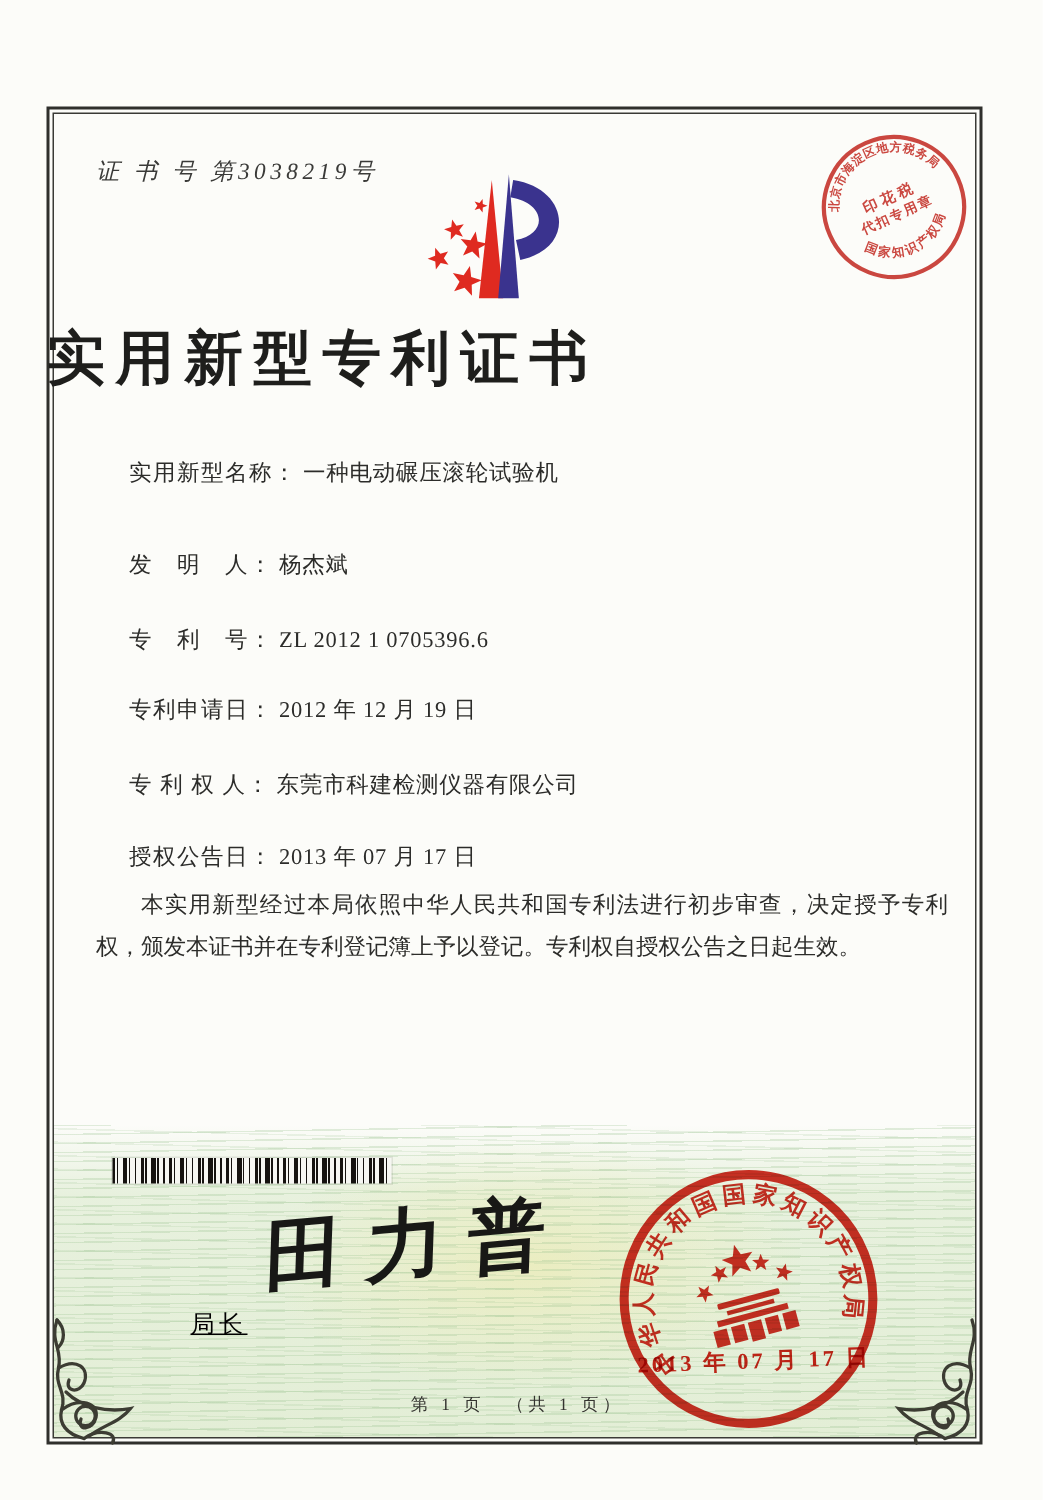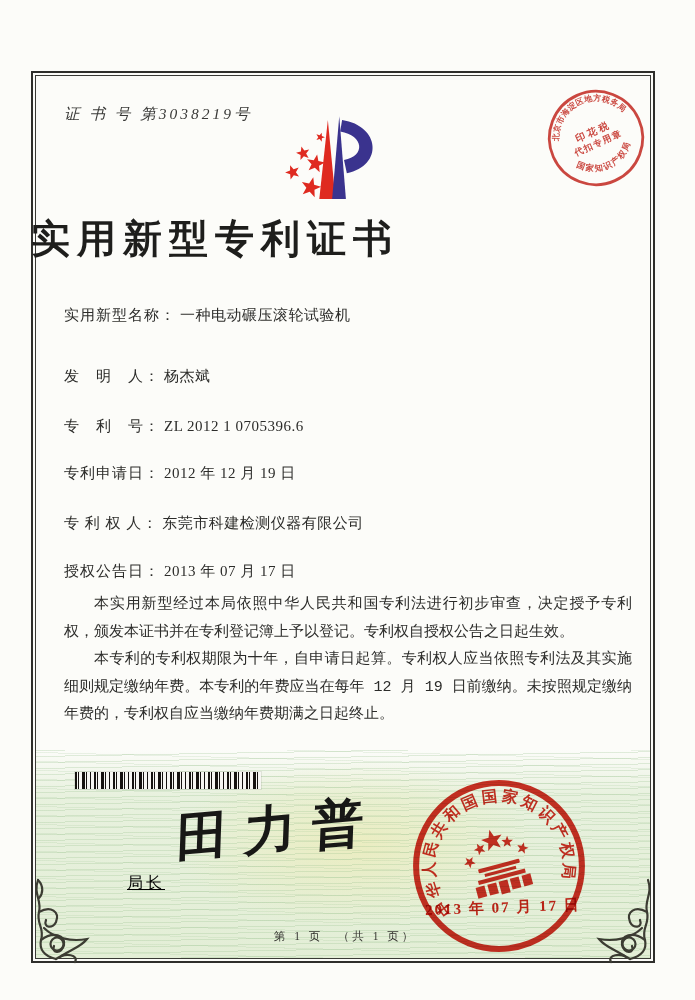--- a/index.html
+++ b/index.html
@@ -27,21 +27,21 @@
   .ornament.right{right:-4px;transform:scaleX(-1);}
   .cert-no{
     position:absolute;left:64px;top:104px;font-size:15.5px;letter-spacing:3px;color:#3a3a38;font-style:italic;
   }
   .logo{position:absolute;left:268px;top:106px;width:152px;height:106px;}
   .title{
     position:absolute;left:31px;top:212px;width:620px;
     font-size:39px;font-weight:700;letter-spacing:7px;color:#1e1e1c;
   }
   .field{position:absolute;left:64px;font-size:15px;letter-spacing:.5px;white-space:nowrap;color:#2c2c2a;}
-  .field .lbl{letter-spacing:1px;}
+  .field .lbl{letter-spacing:1px;margin-left:22px;}
   .field .val{margin-left:4px;}
   .f0{top:306px}.f1{top:367px}.f2{top:417px}.f3{top:464px}.f4{top:514px}.f5{top:562px}
   .body-text{
     position:absolute;left:64px;top:591px;width:568px;
     font-size:15px;line-height:27.5px;text-align:justify;color:#2c2c2a;font-family:Liberation Mono, monospace;
   }
   .body-text p{margin:0;text-indent:2em;}
   .barcode{
     position:absolute;left:75px;top:772px;width:186px;height:17px;z-index:3;
     background:repeating-linear-gradient(90deg,
@@ -135,21 +135,20 @@
 </div>
 <div class="field f4">
   <span class="lbl">专 利 权 人：</span><span class="val">东莞市科建检测仪器有限公司</span>
 </div>
 <div class="field f5">
   <span class="lbl">授权公告日：</span><span class="val">2013 年 07 月 17 日</span>
 </div>
 
 <div class="body-text">
   <p>本实用新型经过本局依照中华人民共和国专利法进行初步审查，决定授予专利权，颁发本证书并在专利登记簿上予以登记。专利权自授权公告之日起生效。</p>
-  <p>本专利的专利权期限为十年，自申请日起算。专利权人应当依照专利法及其实施细则规定缴纳年费。本专利的年费应当在每年 12 月 19 日前缴纳。未按照规定缴纳年费的，专利权自应当缴纳年费期满之日起终止。</p>
 </div>
 
 <div class="barcode"></div>
 
 <div class="sig-label">局长</div>
 <div class="sig-name">田力普</div>
 
 <svg class="seal" viewBox="0 0 180 180">
   <circle cx="90" cy="90" r="82" fill="none" stroke="#d2261a" stroke-width="6"></circle>
   <g transform="rotate(-15 90 90)">

